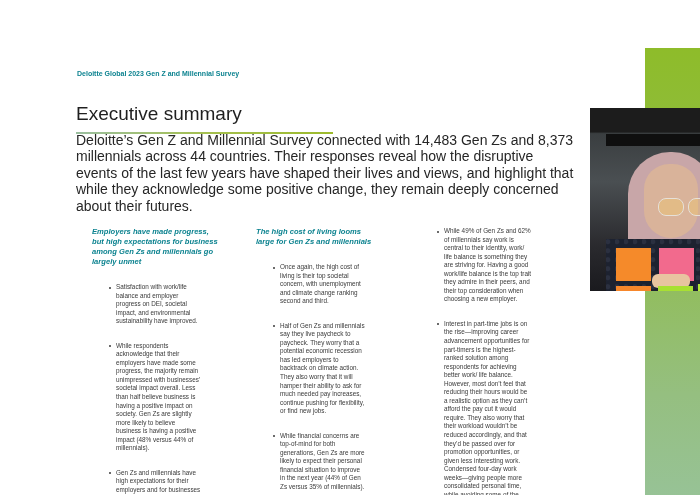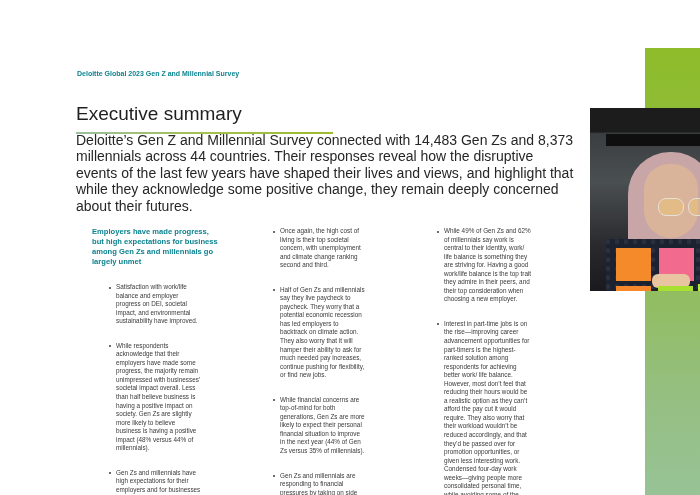--- a/index.html
+++ b/index.html
@@ -32,21 +32,21 @@
 
     .kicker { position:absolute; left:29px; top:22px; font-size:7px; font-weight:bold; color:#0d8390; }
     .title { position:absolute; left:28px; top:55px; font-size:19px; color:#1f1f1f; font-weight:normal; }
     .accent-line { position:absolute; left:28px; top:84px; width:257px; height:2px; background: linear-gradient(90deg, #9bbfa0 0%, #a5c050 50%, #9dbb2c 100%); }
     .lead { position:absolute; left:28px; top:84px; width:500px; font-size:14px; line-height:16.4px; color:#262626; }
 
     .col { position:absolute; top:163px; }
     .col1 { left:28px; width:158px; }
     .col2 { left:192px; width:157px; }
     .col3 { left:356px; width:160px; }
-    .col h3 { font-size:7.6px; line-height:10px; font-weight:bold; color:#0d8390; margin-bottom:5px; }
+    .col h3 { font-size:7.6px; line-height:10px; font-weight:bold; color:#0d8390; margin-bottom:5px;font-style:italic; }
     .col ul { list-style:none; }
     .col li { position:relative; padding-left:8px; font-size:6.35px; line-height:8.55px; color:#3a3a3a; margin-bottom:6px; }
     .col li::before { content:""; position:absolute; left:1px; top:3.5px; width:2px; height:2px; background:#3a3a3a; border-radius:50%; }
 
     .footer-text { position:absolute; left:28px; top:476px; font-size:5.4px; color:#333; }
     .page-num { position:absolute; left:667px; top:475px; font-size:6px; color:#222; }
   </style>
 </head>
 <body>
 
@@ -78,20 +78,21 @@
 <div class="col col1">
   <h3>Employers have made progress, but high expectations for business among Gen Zs and millennials go largely unmet</h3>
   <ul>
     <li>Satisfaction with work/life balance and employer progress on DEI, societal impact, and environmental sustainability have improved.</li>
     <li>While respondents acknowledge that their employers have made some progress, the majority remain unimpressed with businesses’ societal impact overall. Less than half believe business is having a positive impact on society. Gen Zs are slightly more likely to believe business is having a positive impact (48% versus 44% of millennials).</li>
     <li>Gen Zs and millennials have high expectations for their employers and for businesses overall. They continue to believe that business leaders have a significant role to play when it comes to addressing social and environmental issues.</li>
   </ul>
 </div>
 
 <div class="col col2">
+  <h3>The high cost of living looms large for Gen Zs and millennials</h3>
   <ul>
     <li>Once again, the high cost of living is their top societal concern, with unemployment and climate change ranking second and third.</li>
     <li>Half of Gen Zs and millennials say they live paycheck to paycheck. They worry that a potential economic recession has led employers to backtrack on climate action. They also worry that it will hamper their ability to ask for much needed pay increases, continue pushing for flexibility, or find new jobs.</li>
     <li>While financial concerns are  top-of-mind for both generations, Gen Zs are more likely to expect their personal financial situation to improve in the next year (44% of Gen Zs versus 35% of millennials).</li>
     <li>Gen Zs and millennials are responding to financial pressures by taking on side jobs (on the rise compared to 2022), postponing big life decisions like buying a house or starting a family, and adopting behaviors that save money (and help the environment) such as buying second-hand clothes or not driving a car.</li>
   </ul>
 </div>
 
 <div class="col col3">
   <ul>

